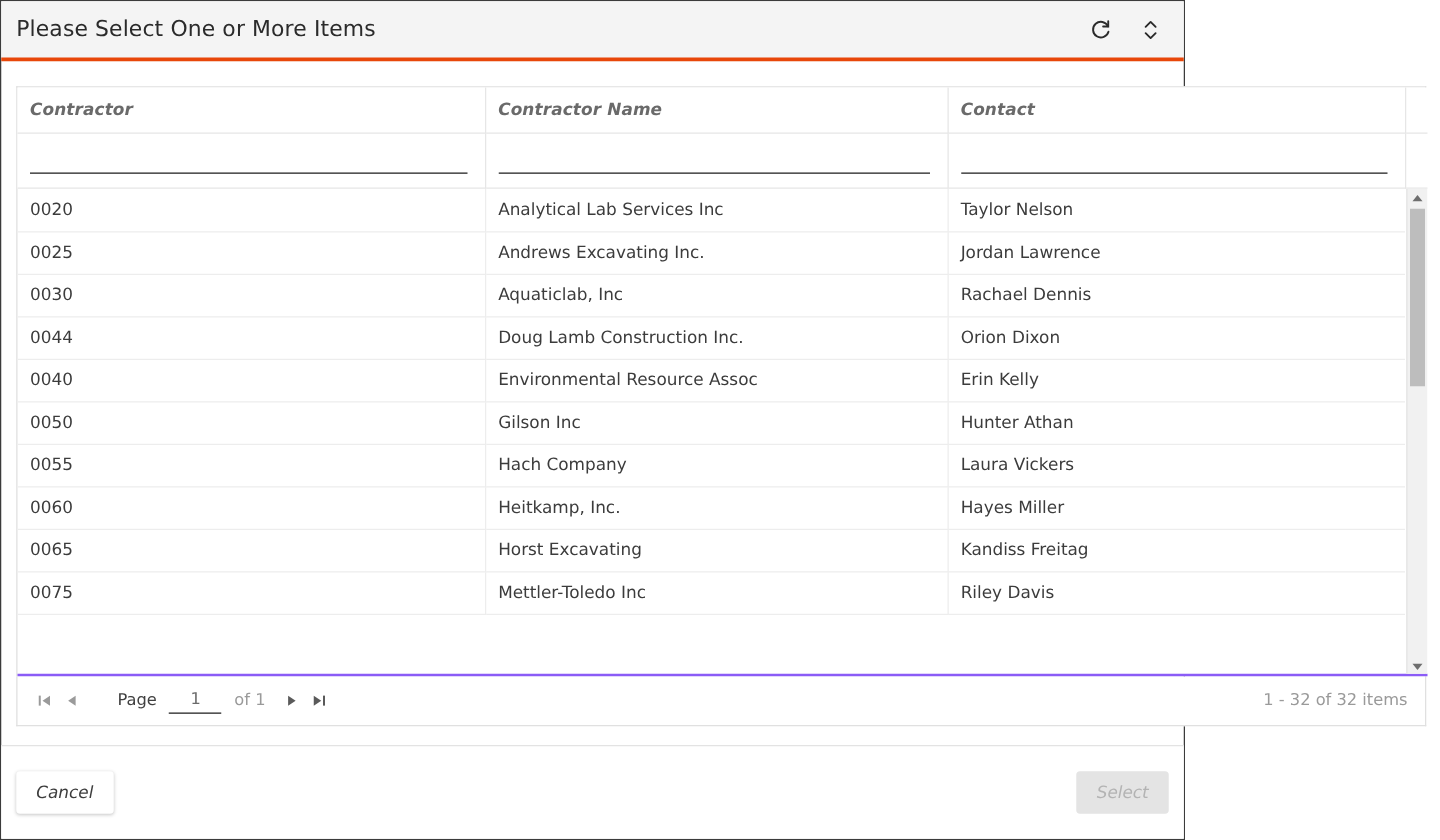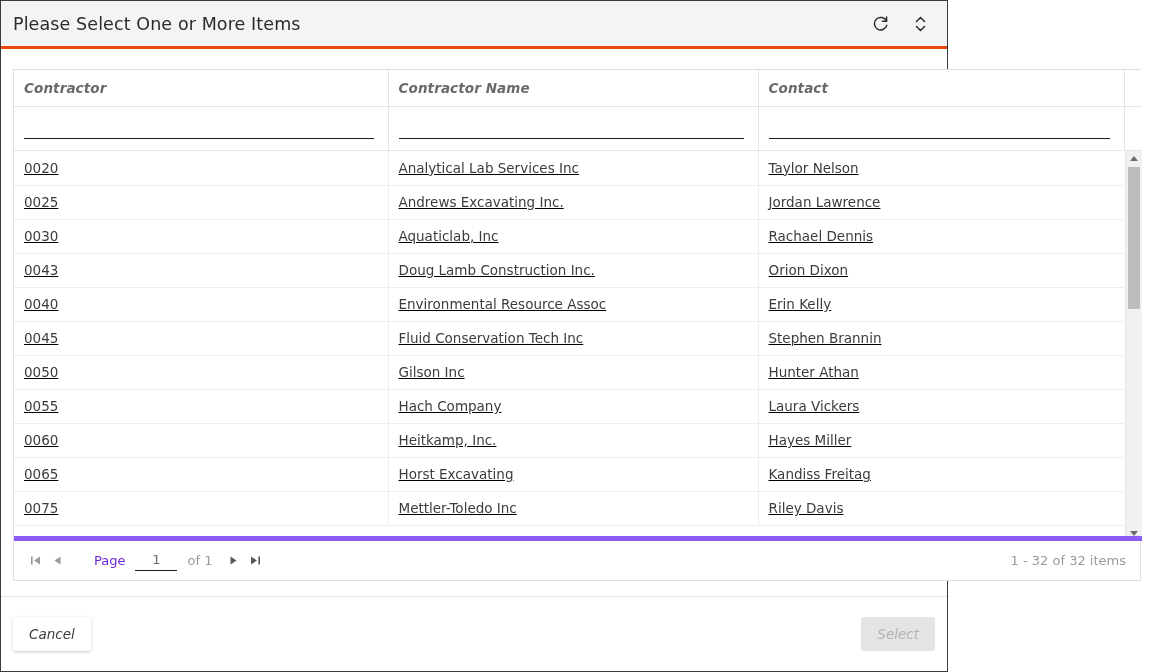--- a/index.html
+++ b/index.html
@@ -128,22 +128,21 @@
     padding: 2px 0 4px 0;
   }
 
   
   .body-viewport {
     height: 390px;
     overflow: hidden;
     position: relative;
     width: 1128px;
     box-sizing: border-box;
-    border-bottom: 5px solid #8b5cf6;
-    text-decoration: underline;
+    border-bottom: 2px solid #8b5cf6;
   }
   table.grid-body {
     border-collapse: collapse;
     table-layout: fixed;
     width: 1110px;
     font-size: 13.5px;
   }
   table.grid-body col.c1 { width: 374px; }
   table.grid-body col.c2 { width: 370px; }
   table.grid-body col.c3 { width: 366px; }
@@ -235,21 +234,21 @@
     display: flex;
     align-items: center;
     justify-content: center;
     cursor: pointer;
     color: #9a9a9a;
   }
   .pg-btn.enabled { color: #5a5a5a; }
   .pager-label {
     margin-left: 26px;
     margin-right: 10px;
-    color: #6d28d9;
+    color: #404040;
     font-size: 13px;
   }
   .page-input {
     width: 42px;
     border: none;
     border-bottom: 1.5px solid #1d1d1d;
     outline: none;
     text-align: center;
     font-family: "DejaVu Sans", sans-serif;
     font-size: 13px;
@@ -372,33 +371,28 @@
               <td>0025</td>
               <td>Andrews Excavating Inc.</td>
               <td class="last-col">Jordan Lawrence</td>
             </tr>
             <tr>
               <td>0030</td>
               <td>Aquaticlab, Inc</td>
               <td class="last-col">Rachael Dennis</td>
             </tr>
             <tr>
-              <td>0043</td>
+              <td>0044</td>
               <td>Doug Lamb Construction Inc.</td>
               <td class="last-col">Orion Dixon</td>
             </tr>
             <tr>
               <td>0040</td>
               <td>Environmental Resource Assoc</td>
               <td class="last-col">Erin Kelly</td>
-            </tr>
-            <tr>
-              <td>0045</td>
-              <td>Fluid Conservation Tech Inc</td>
-              <td class="last-col">Stephen Brannin</td>
             </tr>
             <tr>
               <td>0050</td>
               <td>Gilson Inc</td>
               <td class="last-col">Hunter Athan</td>
             </tr>
             <tr>
               <td>0055</td>
               <td>Hach Company</td>
               <td class="last-col">Laura Vickers</td>

